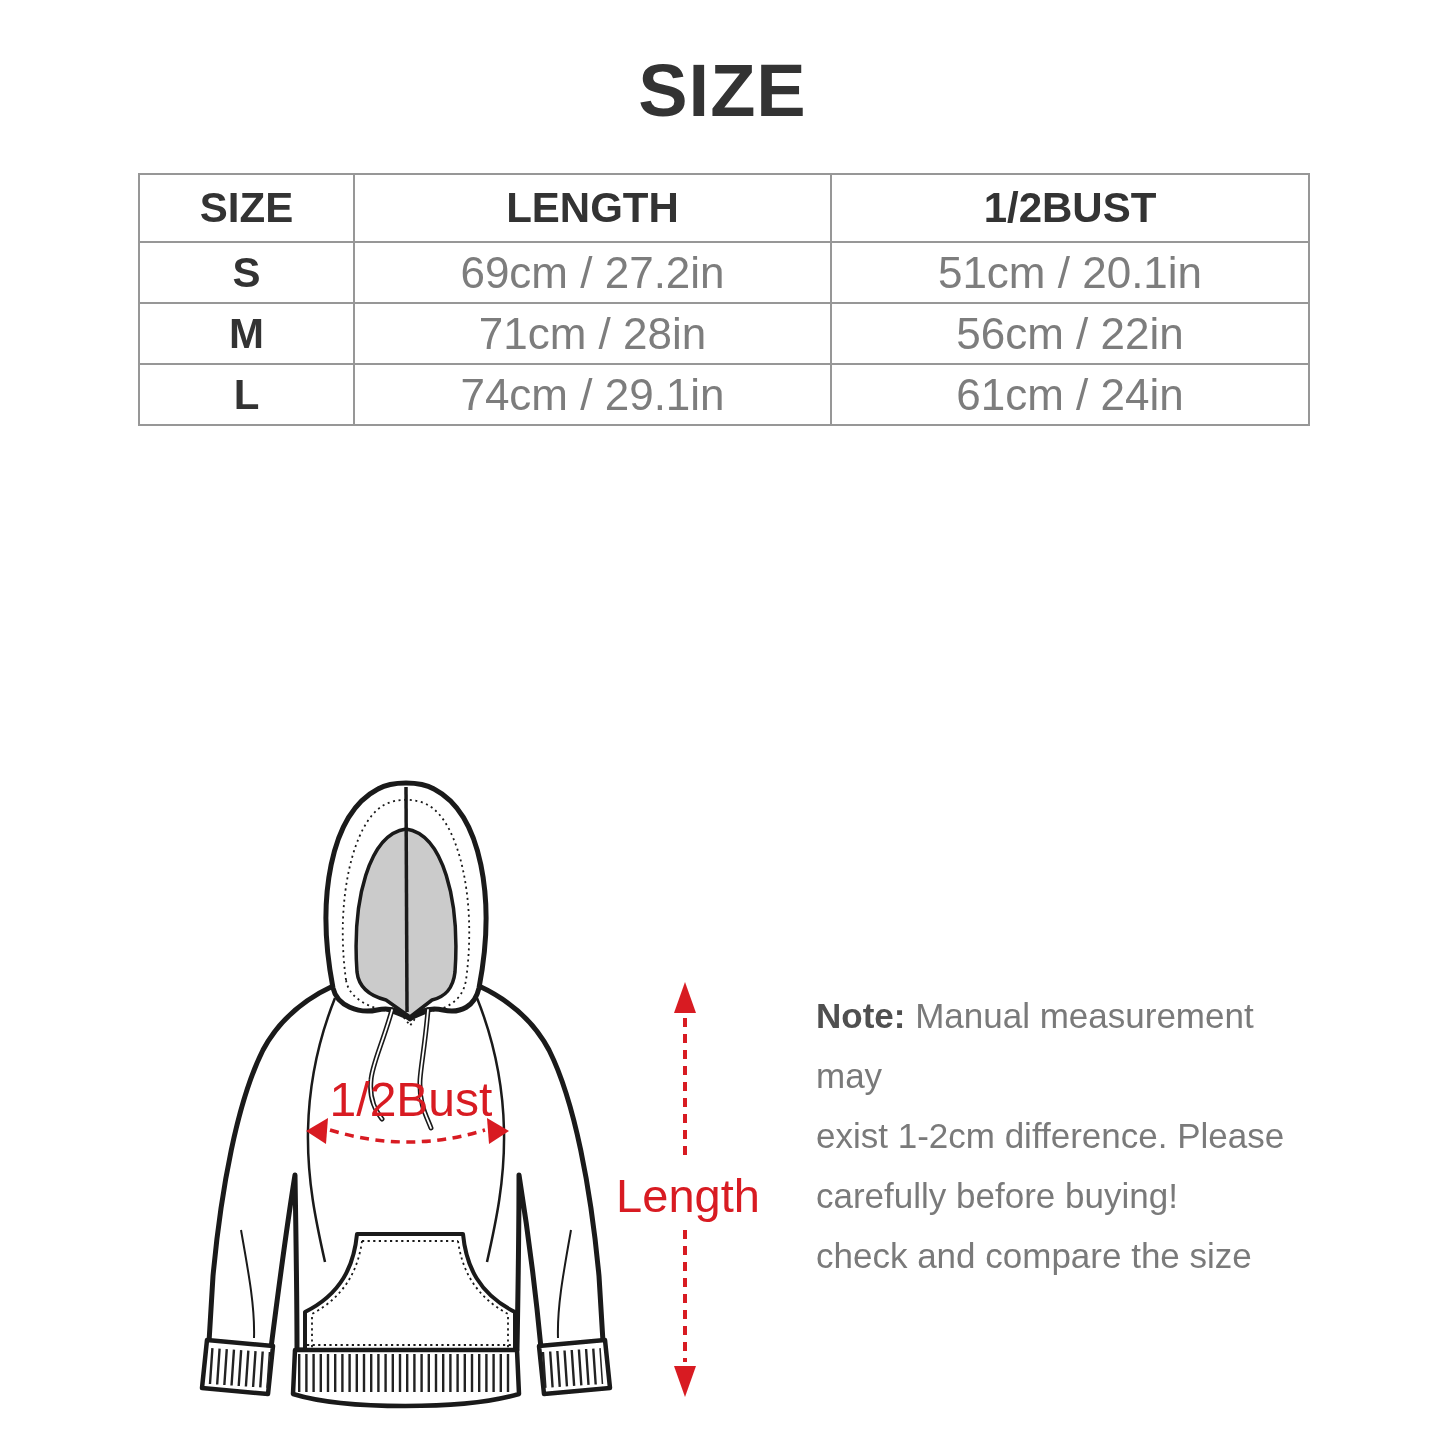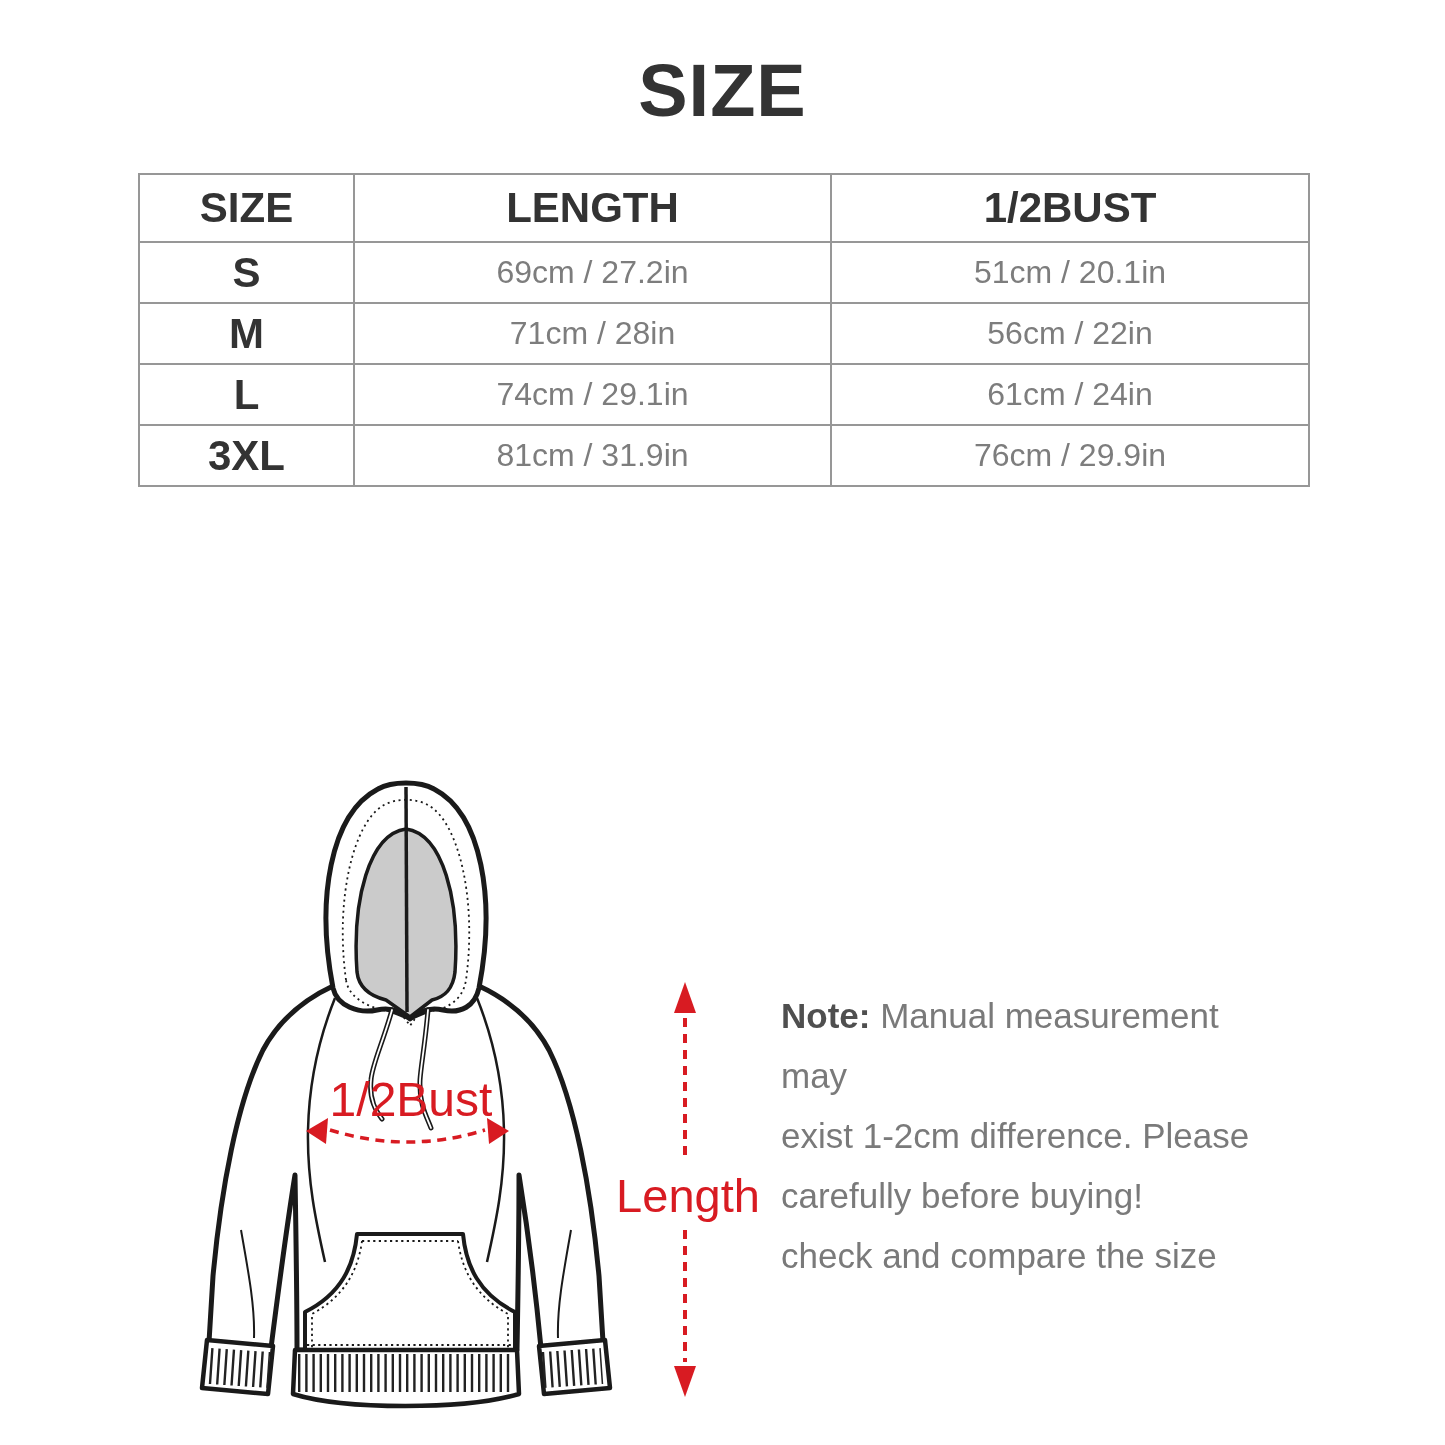--- a/index.html
+++ b/index.html
@@ -22,24 +22,24 @@
   table.size-table col.c-bust   { width: 478px; }
   table.size-table th, table.size-table td {
     border: 2px solid #979797; text-align: center; vertical-align: middle;
     padding: 0; background: #ffffff;
   }
   table.size-table th {
     height: 66px; font-size: 42px; font-weight: bold; color: #333333;
   }
   table.size-table td { height: 59px; }
   td.size-cell { font-size: 42px; font-weight: bold; color: #333333; }
-  td.val-cell  { font-size: 32px; font-weight: normal; color: #7d7d7d; }
+  td.val-cell  { font-size: 44px; font-weight: normal; color: #7d7d7d; }
   .diagram-wrap { position: absolute; left: 185px; top: 760px; width: 600px; height: 690px; }
   .note-block {
-    position: absolute; left: 781px; top: 986px; width: 500px;
+    position: absolute; left: 816px; top: 986px; width: 500px;
     font-size: 35px; line-height: 60px; color: #7a7a7a;
   }
   .note-block .note-label { font-weight: bold; color: #4f4f4f; }
 </style>
 </head>
 <body>
 
 <div class="page-title">SIZE</div>
 
 <table class="size-table">
@@ -63,25 +63,20 @@
     </tr>
     <tr>
       <td class="size-cell">M</td>
       <td class="val-cell">71cm / 28in</td>
       <td class="val-cell">56cm / 22in</td>
     </tr>
     <tr>
       <td class="size-cell">L</td>
       <td class="val-cell">74cm / 29.1in</td>
       <td class="val-cell">61cm / 24in</td>
-    </tr>
-    <tr>
-      <td class="size-cell">3XL</td>
-      <td class="val-cell">81cm / 31.9in</td>
-      <td class="val-cell">76cm / 29.9in</td>
     </tr>
   </tbody>
 </table>
 
 <div class="diagram-wrap">
 <svg width="600" height="690" viewBox="0 0 600 690" xmlns="http://www.w3.org/2000/svg">
 
   <g>
     <path fill="#ffffff" stroke="#1a1a1a" stroke-width="5" stroke-linejoin="round" d="M 148,226
          C 118,240 94,260 78,290

